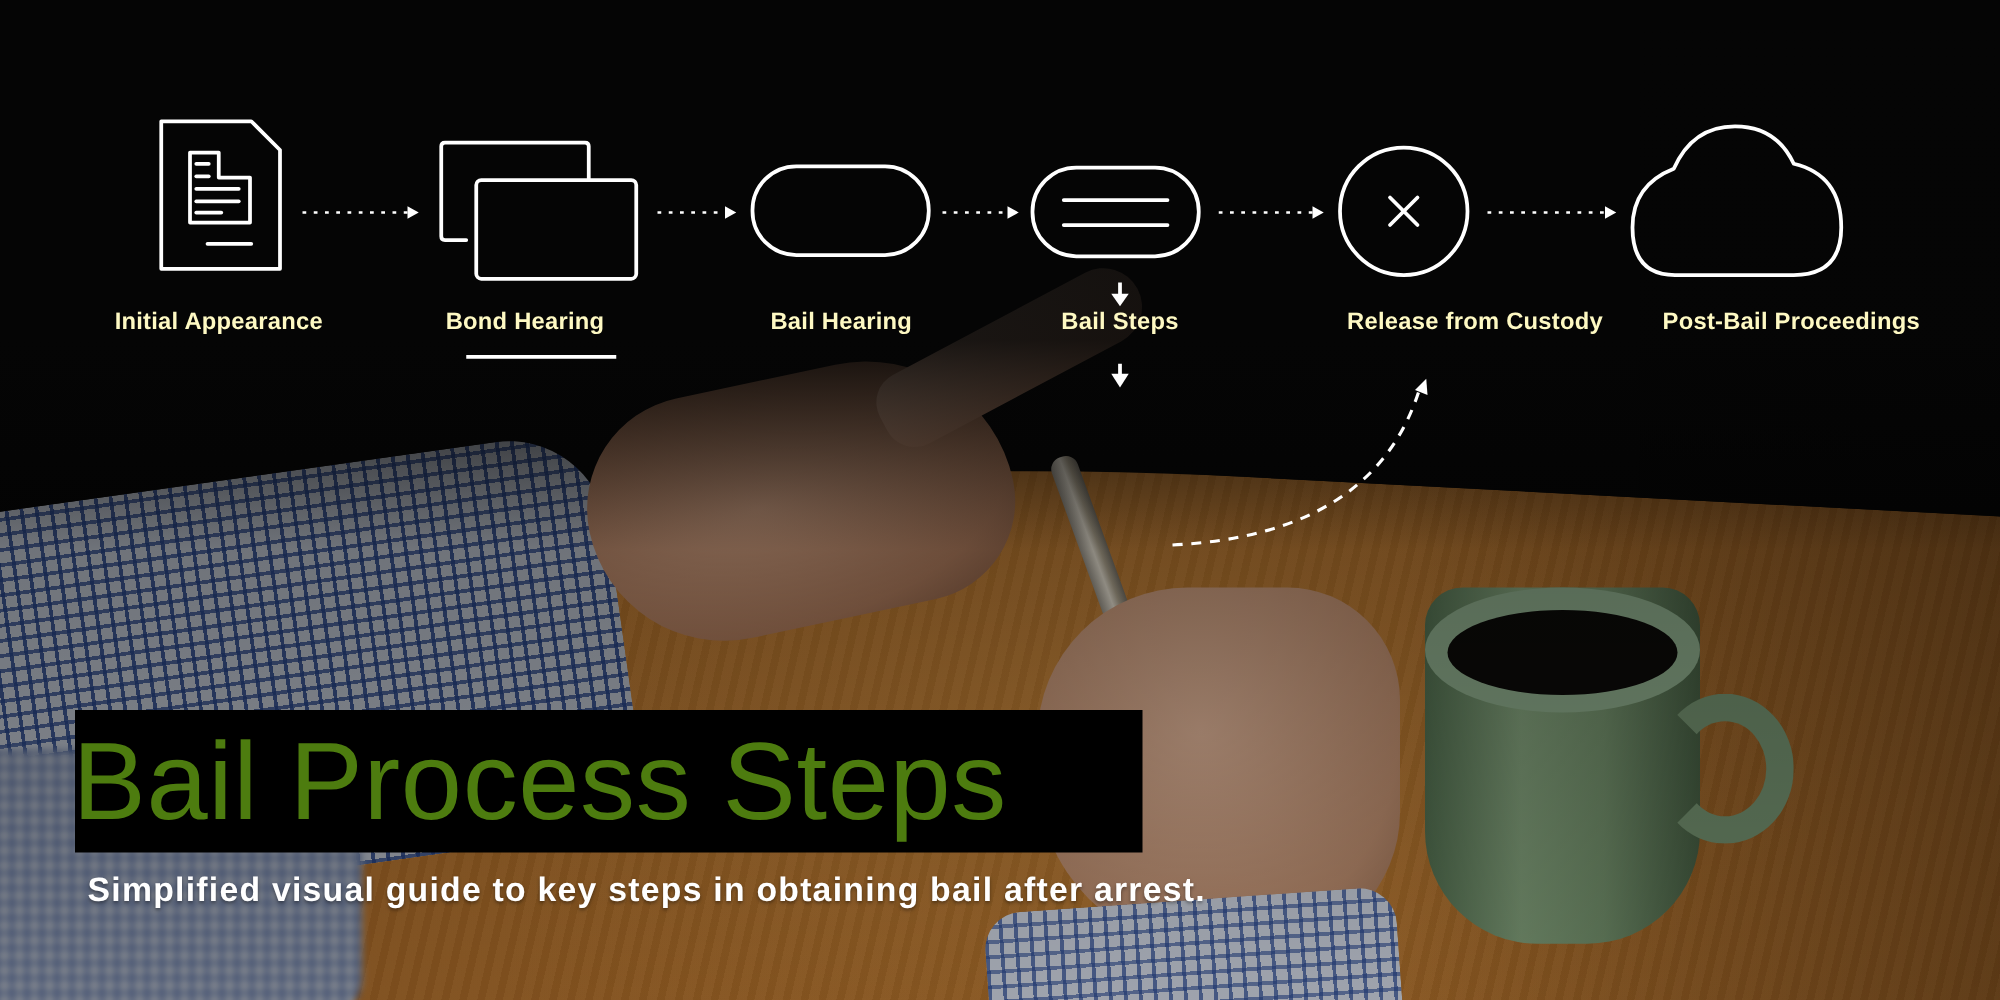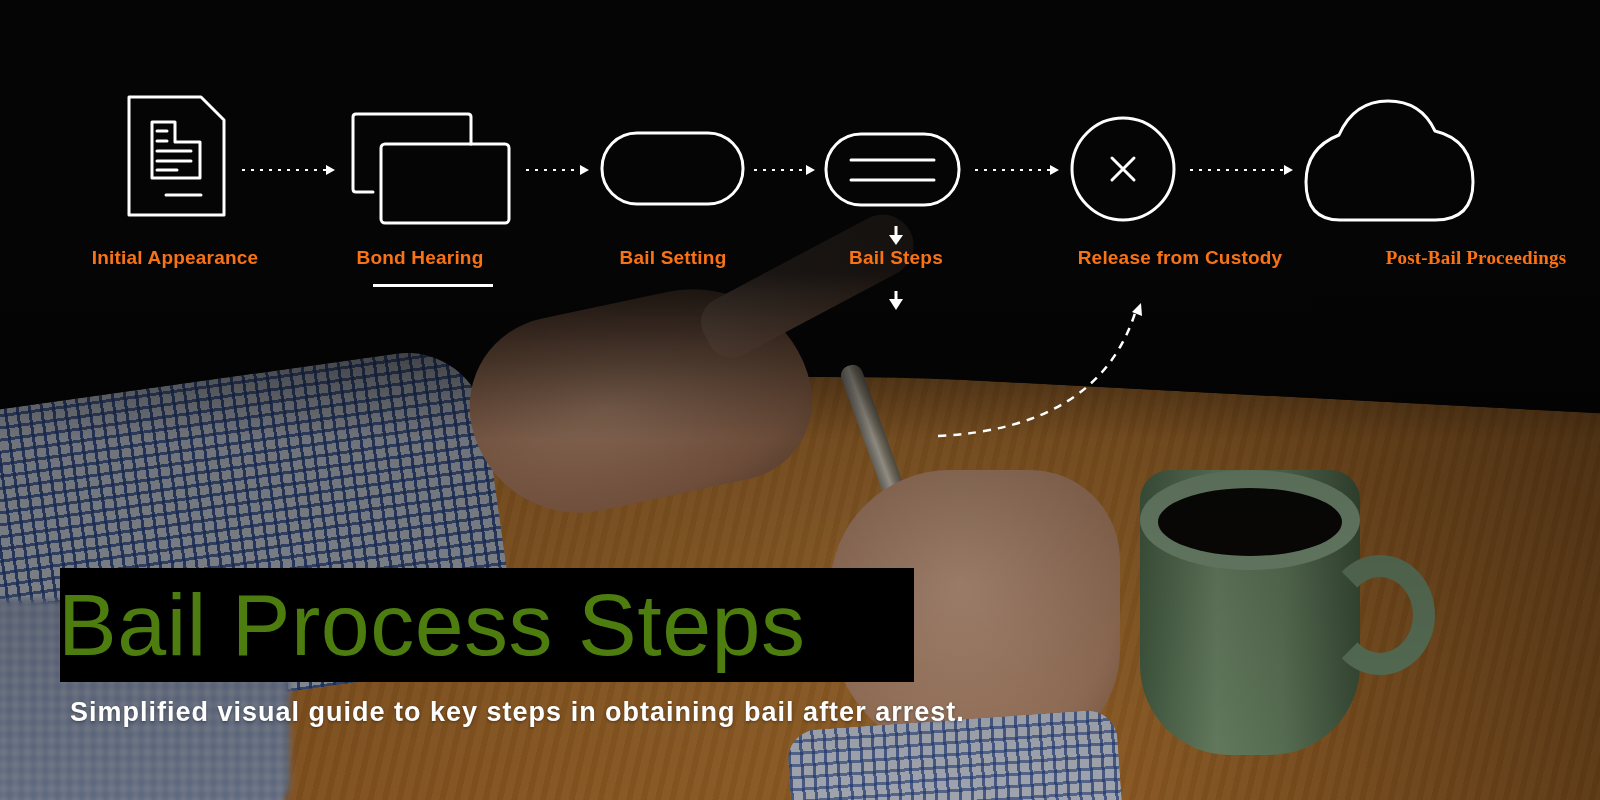--- a/index.html
+++ b/index.html
@@ -87,21 +87,21 @@
     position:absolute; left:1325px; top:555px; width:110px; height:120px;
     border:22px solid #6e8a6a; border-left-color:transparent; border-radius:50%;
     box-sizing:border-box;
   }
   .vignette { position:absolute; inset:0;
     background:linear-gradient(180deg, rgba(5,5,5,1) 0%, rgba(5,5,5,0.9) 34%, rgba(0,0,0,0.35) 55%, rgba(0,0,0,0.2) 100%); }
 
   
   .flow { position:absolute; left:0; top:0; width:1600px; height:440px; }
   .step-label {
-    position:absolute; top:247px; color:#f97316; font-weight:bold; font-size:19px;
+    position:absolute; top:247px; color:#fef9c3; font-weight:bold; font-size:19px;
     white-space:nowrap; transform:translateX(-50%); letter-spacing:0.2px;
   }
   .underline { position:absolute; left:373px; top:284px; width:120px; height:3px; background:#fff; }
   svg.overlay { position:absolute; left:0; top:0; }
 
   
   .title-box {
     position:absolute; left:60px; top:568px; width:854px; height:114px;
     background:#000;
   }
@@ -198,22 +198,22 @@
 
       <g>
         <path d="M938 436 Q1100 428 1136 310" fill="none" stroke="#fff" stroke-width="2.5" stroke-dasharray="8 7"></path>
         <path d="M1132 312 L1141 303 L1142 316 Z" fill="#fff"></path>
       </g>
     </svg>
 
     <span class="step-label" style="left:175px;">Initial Appearance</span>
     <span class="step-label" style="left:420px;">Bond Hearing</span>
     <div class="underline"></div>
-    <span class="step-label" style="left:673px;">Bail Setting</span>
+    <span class="step-label" style="left:673px;">Bail Hearing</span>
     <span class="step-label" style="left:896px;">Bail Steps</span>
     <span class="step-label" style="left:1180px;">Release from Custody</span>
-    <span class="step-label" style="left:1476px;font-family:Liberation Serif, serif;">Post-Bail Proceedings</span>
+    <span class="step-label" style="left:1433px;">Post-Bail Proceedings</span>
   </div>
 
   <div class="title-box"></div>
   <h1 class="title" style="margin:0;">Bail Process Steps</h1>
   <p class="subtitle" style="margin:0;">Simplified visual guide to key steps in obtaining bail after arrest.</p>
 </div>
 
 </body></html>

